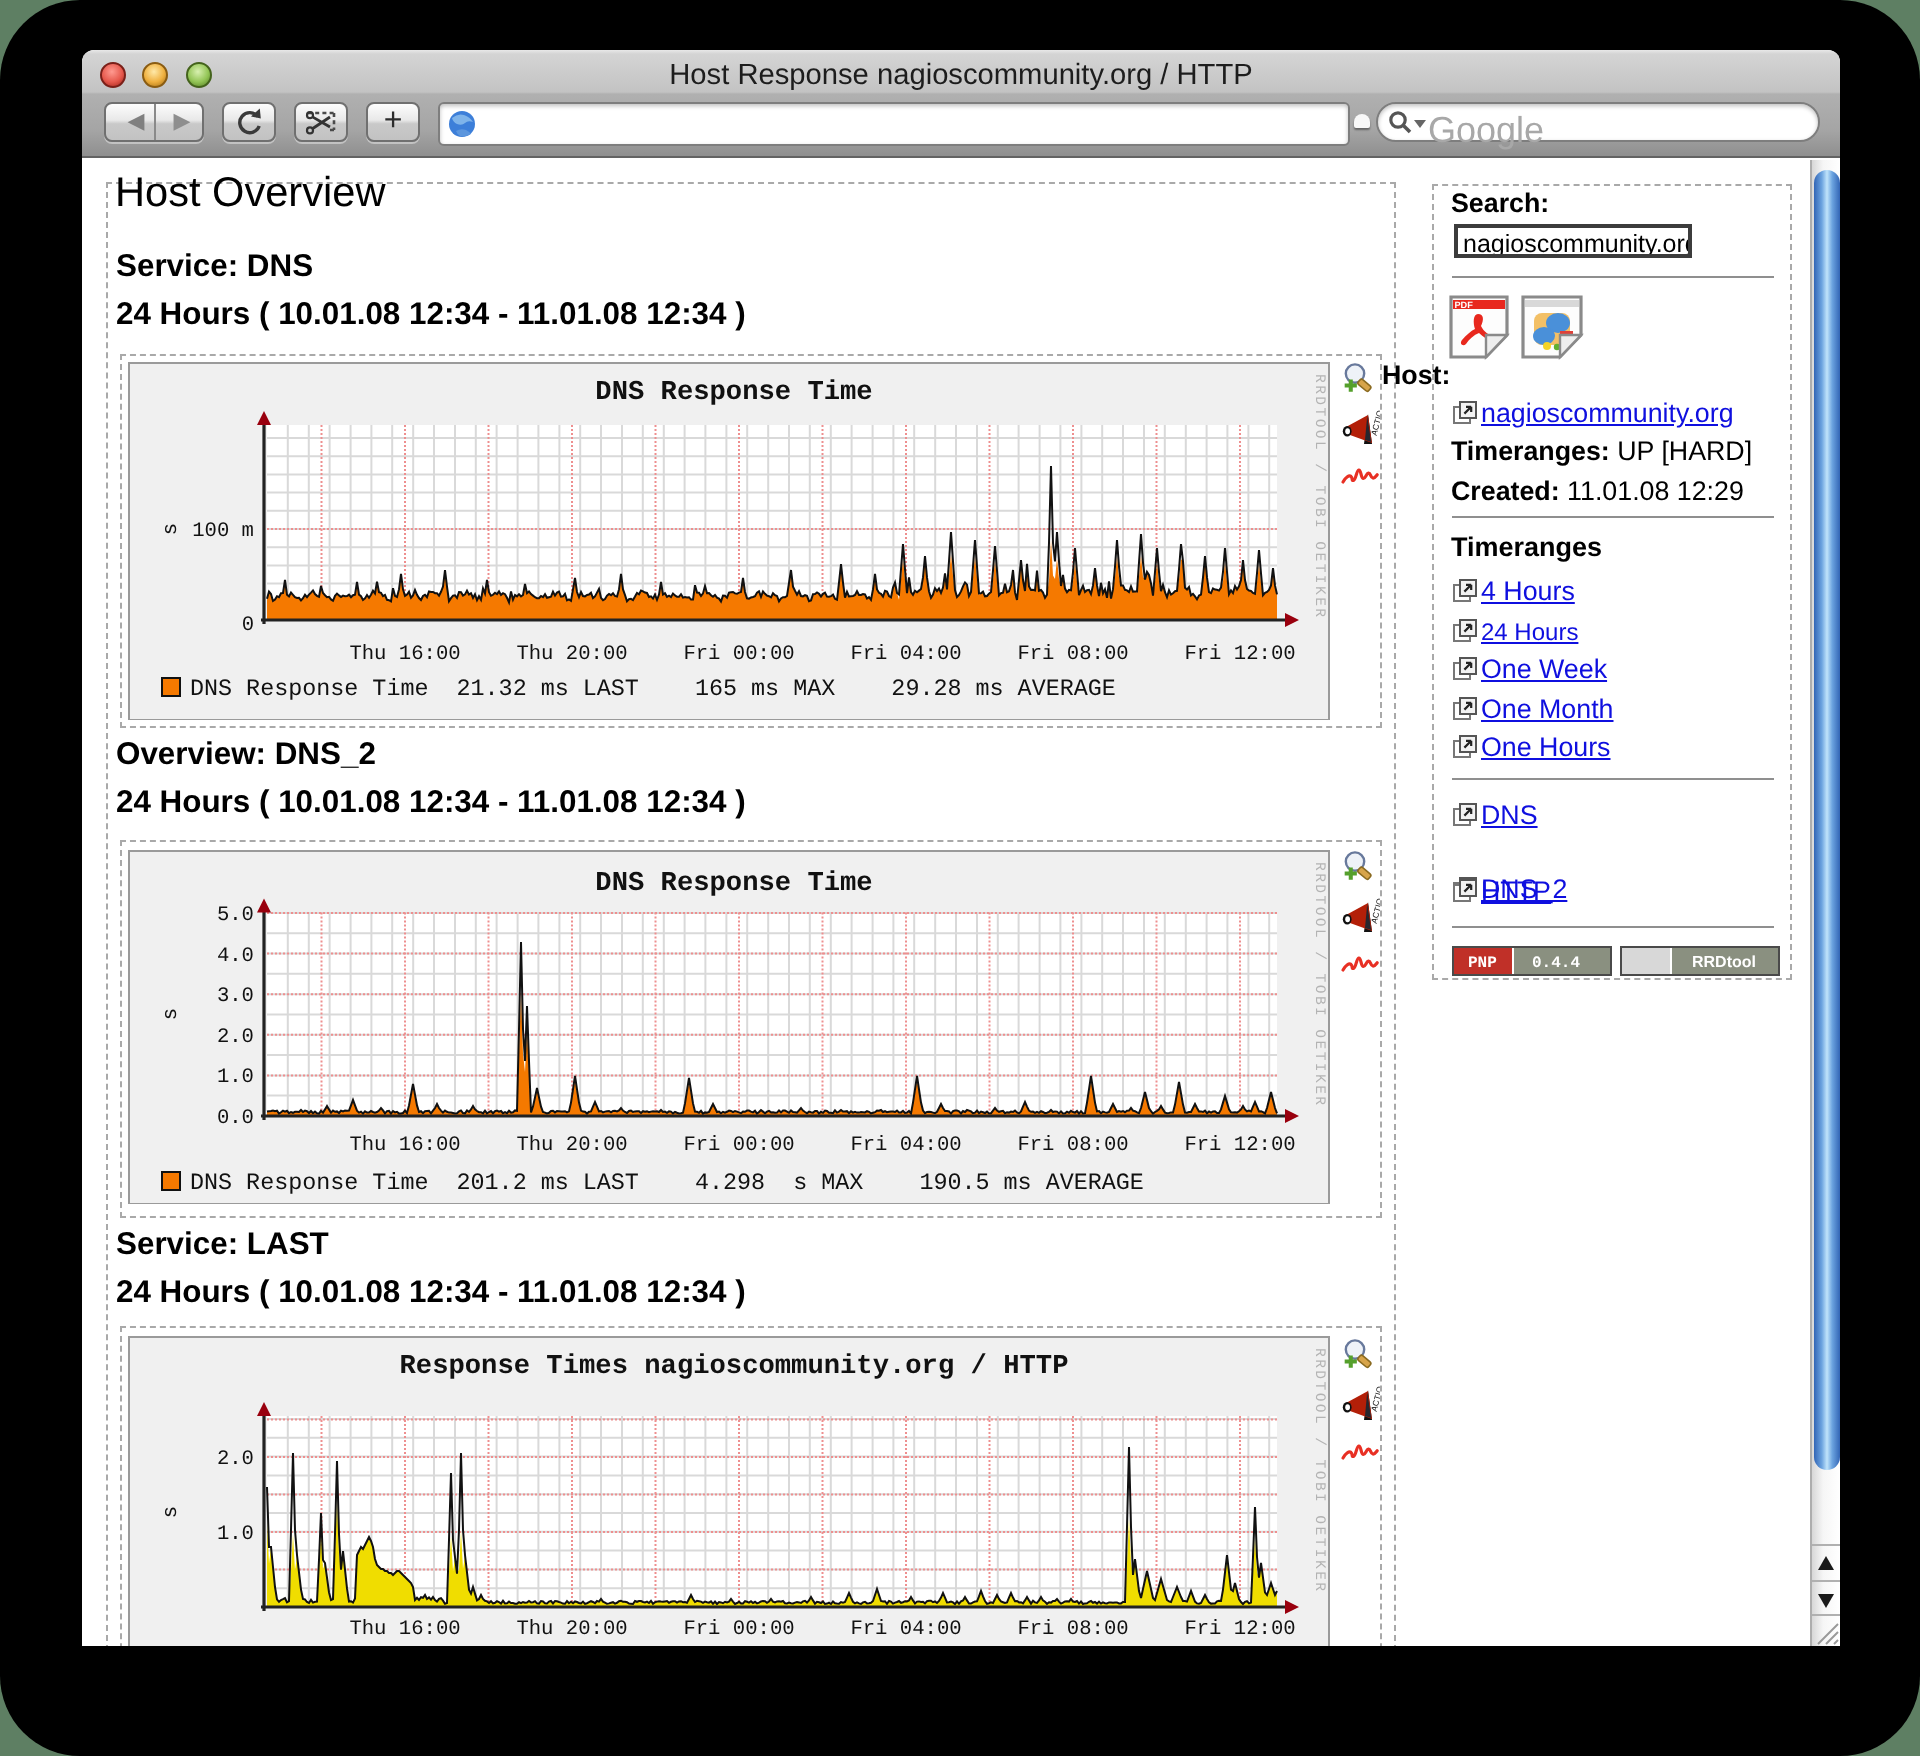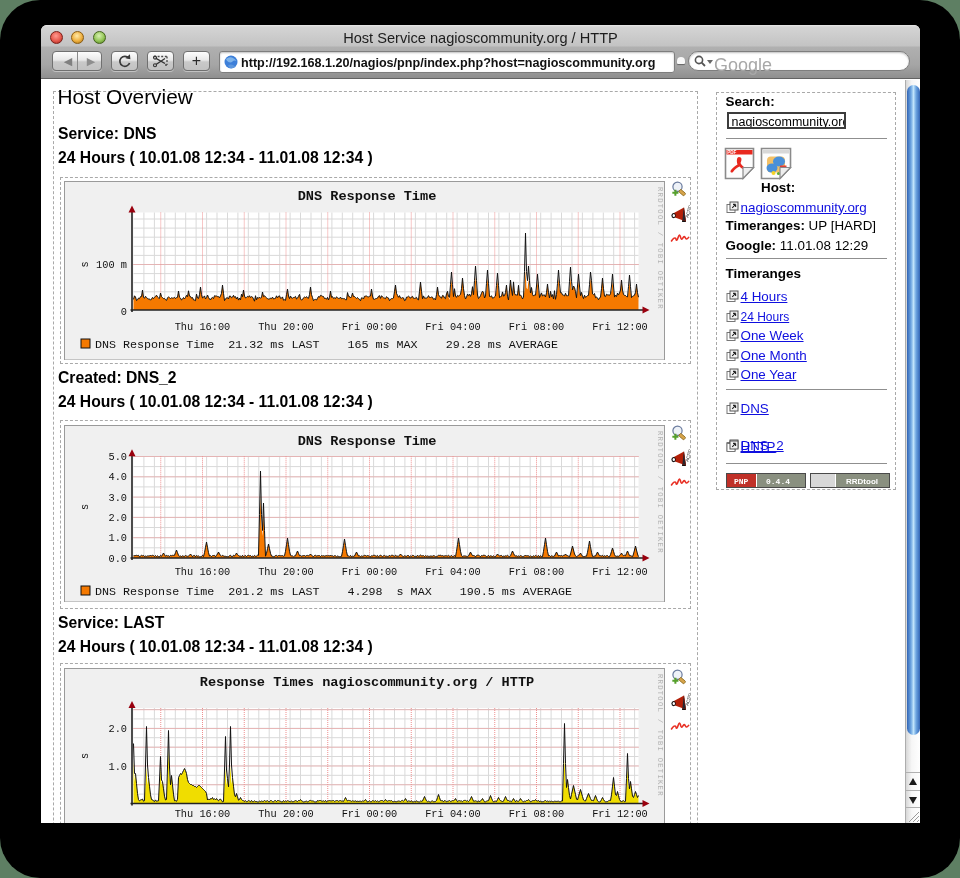--- a/index.html
+++ b/index.html
@@ -20,21 +20,21 @@
 .chartbox { position:absolute; left:18.5px; width:631px; border:1px dashed #a9a9a9; }
 a.blue { color:#0f0fdf; text-decoration:underline; }
 .hr { position:absolute; left:9.5px; width:161px; border-top:1px solid #8f8f8f; }
 </style></head><body>
 <div id="blackbg"></div>
 <div id="win">
     <div id="chrome">
       <div class="light" style="left:8.5px;background:radial-gradient(circle at 45% 35%,#ff9a90,#e6594d 55%,#9c1f16);border:1px solid #7a2019;"></div>
       <div class="light" style="left:30px;background:radial-gradient(circle at 45% 35%,#ffe9a8,#efb03f 55%,#a06a10);border:1px solid #8a5c12;"></div>
       <div class="light" style="left:51.5px;background:radial-gradient(circle at 45% 35%,#d8f0b0,#93c556 55%,#4f7a1e);border:1px solid #44631c;"></div>
-      <div id="title">Host Service nagioscommunity.org / HTTP</div>
+      <div id="title">Host Response nagioscommunity.org / HTTP</div>
       <div class="tbtn" style="left:11px;width:50px"></div>
       <div style="position:absolute;left:36px;top:27px;width:1px;height:18px;background:#8a8a8a"></div>
       <div style="position:absolute;left:17px;top:26px;width:20px;height:20px;color:#808080;font-size:11px;line-height:20px;text-align:center">◀</div>
       <div style="position:absolute;left:40px;top:26px;width:20px;height:20px;color:#8e8e8e;font-size:11px;line-height:20px;text-align:center">▶</div>
       <div class="tbtn" style="left:70px;width:27px"><svg width="25" height="18" viewBox="0 0 25 18">
           <path d="M16.8 6.2 A5 5 0 1 0 17.6 11" fill="none" stroke="#3a3a3a" stroke-width="1.7"></path>
           <path d="M17.9 2.2 L18.4 7.3 L13.5 6.2 Z" fill="#3a3a3a"></path>
         </svg></div>
       <div class="tbtn" style="left:106px;width:27px"><svg width="25" height="18" viewBox="0 0 25 18">
           <path d="M6 4.5 H19 M19 4.5 V13 M19 13 H16" fill="none" stroke="#4a4a4a" stroke-width="1.3" stroke-dasharray="2,1.6"></path>
@@ -42,21 +42,20 @@
           <circle cx="7" cy="13.2" r="1.5" fill="none" stroke="#333" stroke-width="1.1"></circle>
           <circle cx="7" cy="5.6" r="1.5" fill="none" stroke="#333" stroke-width="1.1"></circle>
         </svg></div>
       <div class="tbtn" style="left:142px;width:27px;color:#2c2c2c;font-size:16px;line-height:18px;text-align:center">+</div>
       <div id="addr">
         <svg width="14" height="14" viewBox="0 0 14 14" style="position:absolute;left:4px;top:3px">
           <circle cx="7" cy="7" r="6.5" fill="#3d7fd9"></circle>
           <path d="M2 4 Q5 1.5 8 2.5 Q11 3.5 12.5 6 Q10 5 8.5 6.5 Q7 8 4.5 7 Q2.5 6 2 4Z" fill="#7fb4ea"></path>
           <path d="M4 10.5 Q6.5 9 9 10 Q11 11 11.5 12 Q9 13.6 6 13 Q4.5 12 4 10.5Z" fill="#5c96dd"></path>
         </svg>
-        <span class="url">http://192.168.1.20/nagios/pnp/index.php?host=nagioscommunity.org</span>
       </div>
       <div style="position:absolute;left:636px;top:32px;width:8px;height:7px;background:#f8f8f8;border-radius:4px 4px 1px 1px;box-shadow:0 1px 1px rgba(0,0,0,.4)"></div>
       <div id="search">
         <svg width="13" height="13" viewBox="0 0 13 13" style="position:absolute;left:5px;top:3px">
           <circle cx="5" cy="5" r="3.6" fill="none" stroke="#555" stroke-width="1.6"></circle>
           <line x1="7.7" y1="7.7" x2="11" y2="11" stroke="#555" stroke-width="1.8"></line>
         </svg>
         <div style="position:absolute;left:18px;top:8px;width:0;height:0;border-left:3.5px solid transparent;border-right:3.5px solid transparent;border-top:4.5px solid #666"></div>
         <span style="position:absolute;left:25px;top:2.5px;font-size:18px;color:#a8a8a8">Google</span>
       </div>
@@ -106,21 +105,21 @@
             <path d="M3 8.5 L14 2.5 L16 16.5 L5 12.5 Z" fill="#b31f08"></path>
             <path d="M13.6 3 L15.6 16 L12.5 15 Z" fill="#26262e"></path>
             <ellipse cx="3.6" cy="10.6" rx="2.2" ry="2.6" fill="#111"></ellipse>
             <ellipse cx="3.8" cy="10.6" rx="1.2" ry="1.5" fill="#fff"></ellipse>
             <text x="18.2" y="13" font-family="Liberation Sans" font-size="4.2" fill="#111" transform="rotate(-75 18.2 13)">ACTION</text>
           </svg></div>
         <div><svg width="20" height="14" viewBox="0 0 20 14">
             <path d="M1.5 11 C3 8.5 4.5 7.5 5.5 8.2 C6.5 9 5.6 10.5 6.8 10.2 C8 9.9 8.2 5.2 9.4 5 C10.6 4.8 10.4 9 11.6 9.2 C12.8 9.4 13 6.8 14.2 6.6 C15.4 6.4 15.2 8.8 16.4 9 C17.4 9.2 18 8.2 18.6 7.4" stroke="#e83024" stroke-width="1.6" fill="none" stroke-linecap="round"></path>
           </svg></div>
       </div>
-      <div style="position:absolute;left:17px;top:289px;font-size:15.7px;font-weight:bold">Created: DNS_2</div>
+      <div style="position:absolute;left:17px;top:289px;font-size:15.7px;font-weight:bold">Overview: DNS_2</div>
       <div style="position:absolute;left:17px;top:313.4px;font-size:15.7px;font-weight:bold">24 Hours ( 10.01.08 12:34 - 11.01.08 12:34 )</div>
       <div class="chartbox" style="top:339.5px;height:189.5px"></div>
       <div style="position:absolute;left:22.5px;top:344.5px;"><svg width="601" height="177.5" viewBox="0 0 601 177.5">
           <rect x="0.5" y="0.5" width="600" height="176.5" fill="#f0f0f0" stroke="#9a9a9a" stroke-width="1"></rect>
           <rect x="69.5" y="31.3" width="505" height="101.7" fill="#ffffff"></rect>
           <path d="M79.9,31.3 V133 M90.4,31.3 V133 M100.8,31.3 V133 M111.3,31.3 V133 M121.7,31.3 V133 M132.1,31.3 V133 M142.6,31.3 V133 M153.0,31.3 V133 M163.5,31.3 V133 M173.9,31.3 V133 M184.3,31.3 V133 M194.8,31.3 V133 M205.2,31.3 V133 M215.7,31.3 V133 M226.1,31.3 V133 M236.5,31.3 V133 M247.0,31.3 V133 M257.4,31.3 V133 M267.9,31.3 V133 M278.3,31.3 V133 M288.7,31.3 V133 M299.2,31.3 V133 M309.6,31.3 V133 M320.1,31.3 V133 M330.5,31.3 V133 M340.9,31.3 V133 M351.4,31.3 V133 M361.8,31.3 V133 M372.3,31.3 V133 M382.7,31.3 V133 M393.1,31.3 V133 M403.6,31.3 V133 M414.0,31.3 V133 M424.5,31.3 V133 M434.9,31.3 V133 M445.3,31.3 V133 M455.8,31.3 V133 M466.2,31.3 V133 M476.7,31.3 V133 M487.1,31.3 V133 M497.5,31.3 V133 M508.0,31.3 V133 M518.4,31.3 V133 M528.9,31.3 V133 M539.3,31.3 V133 M549.7,31.3 V133 M560.2,31.3 V133 M570.6,31.3 V133" stroke="#d9d9d9" stroke-width="1" fill="none"></path>
           <path d="M69.5,122.8 H574.5 M69.5,112.7 H574.5 M69.5,102.5 H574.5 M69.5,92.4 H574.5 M69.5,82.2 H574.5 M69.5,72.1 H574.5 M69.5,61.9 H574.5 M69.5,51.8 H574.5 M69.5,41.6 H574.5 M69.5,31.5 H574.5" stroke="#d9d9d9" stroke-width="1" fill="none"></path>
           <path d="M96.75,31.3 V133 M138.50,31.3 V133 M180.25,31.3 V133 M222.00,31.3 V133 M263.75,31.3 V133 M305.50,31.3 V133 M347.25,31.3 V133 M389.00,31.3 V133 M430.75,31.3 V133 M472.50,31.3 V133 M514.25,31.3 V133 M556.00,31.3 V133" stroke="#ee8f8f" stroke-width="1" stroke-dasharray="1,1" fill="none"></path>
           <path d="M69.5,112.70 H574.5 M69.5,92.40 H574.5 M69.5,72.10 H574.5 M69.5,51.80 H574.5 M69.5,31.50 H574.5" stroke="#ee8f8f" stroke-width="1" stroke-dasharray="1,1" fill="none"></path>
           <path d="M69.5,133 L69.5,130.8 L70.5,130.6 L71.5,130.5 L72.5,130.3 L73.5,130.6 L74.5,130.3 L75.5,131.8 L76.5,131.1 L77.5,130.3 L78.5,130.8 L79.5,130.4 L80.5,131.6 L81.5,131.0 L82.5,131.4 L83.5,130.9 L84.5,130.9 L85.5,131.0 L86.5,130.0 L87.5,131.0 L88.5,130.3 L89.5,130.6 L90.5,131.5 L91.5,130.5 L92.5,131.6 L93.5,130.8 L94.5,131.6 L95.5,131.8 L96.5,130.4 L97.5,131.3 L98.5,129.7 L99.5,128.0 L100.5,129.7 L101.5,131.3 L102.5,130.3 L103.5,130.9 L104.5,130.7 L105.5,131.5 L106.5,130.3 L107.5,130.7 L108.5,130.3 L109.5,130.4 L110.5,130.3 L111.5,127.7 L112.5,125.0 L113.5,127.7 L114.5,130.3 L115.5,131.3 L116.5,130.8 L117.5,131.8 L118.5,130.7 L119.5,131.3 L120.5,131.3 L121.5,130.5 L122.5,131.0 L123.5,131.3 L124.5,131.0 L125.5,130.3 L126.5,129.0 L127.5,130.2 L128.5,131.7 L129.5,130.6 L130.5,130.4 L131.5,131.8 L132.5,130.5 L133.5,131.2 L134.5,130.9 L135.5,131.8 L136.5,131.7 L137.5,131.5 L138.5,130.3 L139.5,131.5 L140.5,127.7 L141.5,122.3 L142.5,117.0 L143.5,122.3 L144.5,127.7 L145.5,131.0 L146.5,130.6 L147.5,131.6 L148.5,130.6 L149.5,130.5 L150.5,130.4 L151.5,131.7 L152.5,130.3 L153.5,129.0 L154.5,127.0 L155.5,129.0 L156.5,130.3 L157.5,131.3 L158.5,130.3 L159.5,130.9 L160.5,131.3 L161.5,131.3 L162.5,131.5 L163.5,131.7 L164.5,131.6 L165.5,130.7 L166.5,130.2 L167.5,131.5 L168.5,131.7 L169.5,130.2 L170.5,130.9 L171.5,129.7 L172.5,128.0 L173.5,129.7 L174.5,130.5 L175.5,131.1 L176.5,131.1 L177.5,131.7 L178.5,130.3 L179.5,131.7 L180.5,131.0 L181.5,130.5 L182.5,131.6 L183.5,130.6 L184.5,130.3 L185.5,130.8 L186.5,130.5 L187.5,131.6 L188.5,131.1 L189.5,131.6 L190.5,130.4 L191.5,131.3 L192.5,131.1 L193.5,130.2 L194.5,130.4 L195.5,101.7 L196.5,70.4 L197.5,101.7 L198.5,111.0 L199.5,89.0 L200.5,111.0 L201.5,131.2 L202.5,128.3 L203.5,123.7 L204.5,119.0 L205.5,123.7 L206.5,128.3 L207.5,131.0 L208.5,131.3 L209.5,131.7 L210.5,131.4 L211.5,130.5 L212.5,130.4 L213.5,131.2 L214.5,130.5 L215.5,130.6 L216.5,130.7 L217.5,130.7 L218.5,130.6 L219.5,131.2 L220.5,130.7 L221.5,127.0 L222.5,121.0 L223.5,115.0 L224.5,121.0 L225.5,127.0 L226.5,130.3 L227.5,130.8 L228.5,130.9 L229.5,131.8 L230.5,130.9 L231.5,130.7 L232.5,128.3 L233.5,126.0 L234.5,128.3 L235.5,130.7 L236.5,130.5 L237.5,131.2 L238.5,130.8 L239.5,130.6 L240.5,130.5 L241.5,131.2 L242.5,130.5 L243.5,130.4 L244.5,130.7 L245.5,130.2 L246.5,129.0 L247.5,130.3 L248.5,131.0 L249.5,131.5 L250.5,130.5 L251.5,130.3 L252.5,131.0 L253.5,130.7 L254.5,130.6 L255.5,130.6 L256.5,131.5 L257.5,130.6 L258.5,130.9 L259.5,130.7 L260.5,131.1 L261.5,130.8 L262.5,130.6 L263.5,130.8 L264.5,130.6 L265.5,131.0 L266.5,130.0 L267.5,131.0 L268.5,130.8 L269.5,131.4 L270.5,130.7 L271.5,130.8 L272.5,131.7 L273.5,131.0 L274.5,131.4 L275.5,131.7 L276.5,131.6 L277.5,131.3 L278.5,127.3 L279.5,121.6 L280.5,115.9 L281.5,121.6 L282.5,127.3 L283.5,130.8 L284.5,130.9 L285.5,131.4 L286.5,130.4 L287.5,131.8 L288.5,131.2 L289.5,131.4 L290.5,131.0 L291.5,129.0 L292.5,127.0 L293.5,129.0 L294.5,131.0 L295.5,130.8 L296.5,131.6 L297.5,130.9 L298.5,131.3 L299.5,130.9 L300.5,130.3 L301.5,130.5 L302.5,131.1 L303.5,130.5 L304.5,130.8 L305.5,131.2 L306.5,131.6 L307.5,130.8 L308.5,130.9 L309.5,130.3 L310.5,130.3 L311.5,130.8 L312.5,131.2 L313.5,130.4 L314.5,131.8 L315.5,131.0 L316.5,130.0 L317.5,130.8 L318.5,131.6 L319.5,130.8 L320.5,130.4 L321.5,131.2 L322.5,131.1 L323.5,131.4 L324.5,131.3 L325.5,130.2 L326.5,131.2 L327.5,130.3 L328.5,130.3 L329.5,130.8 L330.5,131.4 L331.5,130.2 L332.5,131.0 L333.5,131.1 L334.5,131.3 L335.5,130.2 L336.5,129.0 L337.5,130.3 L338.5,131.0 L339.5,131.6 L340.5,130.8 L341.5,131.1 L342.5,131.3 L343.5,130.5 L344.5,130.5 L345.5,131.8 L346.5,130.9 L347.5,131.4 L348.5,130.3 L349.5,130.5 L350.5,131.4 L351.5,131.4 L352.5,131.6 L353.5,130.2 L354.5,131.3 L355.5,130.8 L356.5,130.0 L357.5,130.8 L358.5,130.8 L359.5,130.6 L360.5,131.6 L361.5,130.6 L362.5,131.3 L363.5,130.9 L364.5,131.3 L365.5,131.3 L366.5,131.0 L367.5,131.1 L368.5,131.2 L369.5,130.6 L370.5,130.9 L371.5,131.7 L372.5,131.4 L373.5,131.1 L374.5,130.3 L375.5,130.4 L376.5,130.0 L377.5,131.0 L378.5,130.6 L379.5,131.1 L380.5,130.9 L381.5,130.7 L382.5,130.8 L383.5,131.0 L384.5,130.3 L385.5,131.2 L386.5,131.2 L387.5,130.4 L388.5,131.5 L389.5,131.3 L390.5,130.5 L391.5,131.7 L392.5,127.0 L393.5,121.0 L394.5,115.0 L395.5,121.0 L396.5,127.0 L397.5,130.3 L398.5,131.6 L399.5,131.0 L400.5,130.9 L401.5,131.0 L402.5,131.3 L403.5,131.6 L404.5,130.9 L405.5,129.0 L406.5,127.0 L407.5,129.0 L408.5,130.5 L409.5,130.5 L410.5,130.7 L411.5,131.8 L412.5,130.6 L413.5,130.2 L414.5,130.2 L415.5,130.7 L416.5,131.7 L417.5,130.5 L418.5,131.0 L419.5,130.0 L420.5,130.3 L421.5,130.7 L422.5,131.6 L423.5,131.3 L424.5,130.3 L425.5,131.6 L426.5,130.8 L427.5,131.1 L428.5,131.5 L429.5,130.8 L430.5,131.7 L431.5,131.6 L432.5,130.3 L433.5,129.0 L434.5,130.3 L435.5,130.9 L436.5,130.6 L437.5,130.4 L438.5,131.6 L439.5,131.1 L440.5,131.3 L441.5,130.8 L442.5,131.0 L443.5,130.3 L444.5,131.2 L445.5,131.7 L446.5,130.7 L447.5,128.3 L448.5,126.0 L449.5,128.3 L450.5,130.3 L451.5,130.9 L452.5,130.8 L453.5,131.4 L454.5,130.9 L455.5,131.4 L456.5,130.6 L457.5,131.0 L458.5,131.6 L459.5,131.4 L460.5,131.0 L461.5,130.0 L462.5,131.0 L463.5,130.7 L464.5,130.8 L465.5,131.7 L466.5,130.7 L467.5,131.7 L468.5,131.6 L469.5,130.8 L470.5,131.4 L471.5,130.4 L472.5,131.0 L473.5,131.3 L474.5,130.5 L475.5,131.8 L476.5,130.6 L477.5,131.7 L478.5,131.6 L479.5,127.0 L480.5,121.0 L481.5,115.0 L482.5,121.0 L483.5,127.0 L484.5,130.7 L485.5,130.5 L486.5,131.6 L487.5,130.8 L488.5,131.2 L489.5,131.4 L490.5,131.0 L491.5,129.0 L492.5,127.0 L493.5,129.0 L494.5,131.0 L495.5,130.5 L496.5,130.8 L497.5,130.5 L498.5,131.1 L499.5,130.4 L500.5,130.3 L501.5,129.0 L502.5,130.3 L503.5,130.6 L504.5,131.2 L505.5,131.6 L506.5,129.0 L507.5,125.0 L508.5,121.0 L509.5,125.0 L510.5,129.0 L511.5,130.6 L512.5,131.8 L513.5,131.0 L514.5,130.4 L515.5,129.7 L516.5,128.0 L517.5,129.7 L518.5,131.3 L519.5,131.6 L520.5,131.5 L521.5,131.2 L522.5,131.2 L523.5,127.9 L524.5,122.8 L525.5,117.7 L526.5,122.8 L527.5,127.9 L528.5,131.3 L529.5,131.4 L530.5,131.0 L531.5,131.0 L532.5,129.0 L533.5,127.0 L534.5,129.0 L535.5,130.7 L536.5,130.7 L537.5,131.0 L538.5,130.3 L539.5,131.6 L540.5,130.7 L541.5,131.3 L542.5,130.7 L543.5,130.6 L544.5,131.5 L545.5,131.5 L546.5,129.7 L547.5,126.3 L548.5,123.0 L549.5,126.3 L550.5,129.7 L551.5,131.2 L552.5,131.3 L553.5,131.1 L554.5,131.3 L555.5,130.6 L556.5,129.7 L557.5,128.0 L558.5,129.7 L559.5,130.7 L560.5,130.3 L561.5,130.7 L562.5,128.3 L563.5,126.0 L564.5,128.3 L565.5,130.7 L566.5,130.6 L567.5,131.1 L568.5,131.7 L569.5,129.0 L570.5,125.0 L571.5,121.0 L572.5,125.0 L573.5,129.0 L574.5,131.7 L574.5,133 Z" fill="#f57900"></path>
@@ -227,28 +226,28 @@
           <path d="M1.5 1.5 H30.5 V20.5 L20 31.5 H1.5 Z" fill="#fdfdfd" stroke="#8a8a8a" stroke-width="1.6"></path>
           <rect x="2.5" y="3" width="27" height="3.5" fill="#d8d8d8"></rect>
           <rect x="7" y="9.5" width="18" height="16" rx="4" fill="#f0b040" opacity="0.8"></rect>
           <ellipse cx="19" cy="14.5" rx="6" ry="5" fill="#4a90d9"></ellipse>
           <ellipse cx="12" cy="21" rx="5.5" ry="4.5" fill="#4a90d9"></ellipse>
           <rect x="20" y="18.5" width="6.5" height="6.5" fill="#e04038"></rect>
           <circle cx="13.5" cy="26" r="2" fill="#f5d327"></circle>
           <circle cx="18.5" cy="26.5" r="1.6" fill="#60b030"></circle>
           <path d="M30.5 20.5 L20 31.5 L20 20.5 Z" fill="#eeeeee" stroke="#8a8a8a" stroke-width="1.2"></path>
         </svg></div>
-      <div style="position:absolute;left:720px;top:99.5px;font-size:13.4px;font-weight:bold">Host:</div>
+      <div style="position:absolute;left:650px;top:99.5px;font-size:13.4px;font-weight:bold">Host:</div>
       <div style="position:absolute;left:684.5px;top:118px;"><svg width="13" height="13" viewBox="0 0 13 13" style="vertical-align:-2px;margin-right:2px">
           <rect x="1" y="3.5" width="8" height="8" fill="#fff" stroke="#777" stroke-width="1"></rect>
           <rect x="4" y="1" width="8" height="8" fill="#f2f2f2" stroke="#555" stroke-width="1"></rect>
           <path d="M6.2 6.8 L9.6 3.4 M9.6 3.4 h-2.6 M9.6 3.4 v2.6" stroke="#222" stroke-width="1.1" fill="none"></path>
         </svg><a class="blue" style="font-size:13.4px" href="#">nagioscommunity.org</a></div>
       <div style="position:absolute;left:684.5px;top:138px;font-size:13.4px"><b>Timeranges:</b> UP [HARD]</div>
-      <div style="position:absolute;left:684.5px;top:157.5px;font-size:13.4px"><b>Google:</b> 11.01.08 12:29</div>
+      <div style="position:absolute;left:684.5px;top:157.5px;font-size:13.4px"><b>Created:</b> 11.01.08 12:29</div>
       <div class="hr" style="left:684.5px;top:178px"></div>
       <div style="position:absolute;left:684.5px;top:185.5px;font-size:13.5px;font-weight:bold">Timeranges</div>
       <div style="position:absolute;left:684.5px;top:207px;"><svg width="13" height="13" viewBox="0 0 13 13" style="vertical-align:-2px;margin-right:2px">
           <rect x="1" y="3.5" width="8" height="8" fill="#fff" stroke="#777" stroke-width="1"></rect>
           <rect x="4" y="1" width="8" height="8" fill="#f2f2f2" stroke="#555" stroke-width="1"></rect>
           <path d="M6.2 6.8 L9.6 3.4 M9.6 3.4 h-2.6 M9.6 3.4 v2.6" stroke="#222" stroke-width="1.1" fill="none"></path>
         </svg><a class="blue" style="font-size:13.4px" href="#">4 Hours</a></div>
       <div style="position:absolute;left:684.5px;top:226.5px;"><svg width="13" height="13" viewBox="0 0 13 13" style="vertical-align:-2px;margin-right:2px">
           <rect x="1" y="3.5" width="8" height="8" fill="#fff" stroke="#777" stroke-width="1"></rect>
           <rect x="4" y="1" width="8" height="8" fill="#f2f2f2" stroke="#555" stroke-width="1"></rect>
@@ -261,21 +260,21 @@
         </svg><a class="blue" style="font-size:13.4px" href="#">One Week</a></div>
       <div style="position:absolute;left:684.5px;top:265.5px;"><svg width="13" height="13" viewBox="0 0 13 13" style="vertical-align:-2px;margin-right:2px">
           <rect x="1" y="3.5" width="8" height="8" fill="#fff" stroke="#777" stroke-width="1"></rect>
           <rect x="4" y="1" width="8" height="8" fill="#f2f2f2" stroke="#555" stroke-width="1"></rect>
           <path d="M6.2 6.8 L9.6 3.4 M9.6 3.4 h-2.6 M9.6 3.4 v2.6" stroke="#222" stroke-width="1.1" fill="none"></path>
         </svg><a class="blue" style="font-size:13.4px" href="#">One Month</a></div>
       <div style="position:absolute;left:684.5px;top:285px;"><svg width="13" height="13" viewBox="0 0 13 13" style="vertical-align:-2px;margin-right:2px">
           <rect x="1" y="3.5" width="8" height="8" fill="#fff" stroke="#777" stroke-width="1"></rect>
           <rect x="4" y="1" width="8" height="8" fill="#f2f2f2" stroke="#555" stroke-width="1"></rect>
           <path d="M6.2 6.8 L9.6 3.4 M9.6 3.4 h-2.6 M9.6 3.4 v2.6" stroke="#222" stroke-width="1.1" fill="none"></path>
-        </svg><a class="blue" style="font-size:13.4px" href="#">One Year</a></div>
+        </svg><a class="blue" style="font-size:13.4px" href="#">One Hours</a></div>
       <div class="hr" style="left:684.5px;top:309px"></div>
       <div style="position:absolute;left:684.5px;top:318.5px;"><svg width="13" height="13" viewBox="0 0 13 13" style="vertical-align:-2px;margin-right:2px">
           <rect x="1" y="3.5" width="8" height="8" fill="#fff" stroke="#777" stroke-width="1"></rect>
           <rect x="4" y="1" width="8" height="8" fill="#f2f2f2" stroke="#555" stroke-width="1"></rect>
           <path d="M6.2 6.8 L9.6 3.4 M9.6 3.4 h-2.6 M9.6 3.4 v2.6" stroke="#222" stroke-width="1.1" fill="none"></path>
         </svg><a class="blue" style="font-size:13.4px" href="#">DNS</a></div>
       <div style="position:absolute;left:684.5px;top:356px;"><svg width="13" height="13" viewBox="0 0 13 13" style="vertical-align:-2px;margin-right:2px">
           <rect x="1" y="3.5" width="8" height="8" fill="#fff" stroke="#777" stroke-width="1"></rect>
           <rect x="4" y="1" width="8" height="8" fill="#f2f2f2" stroke="#555" stroke-width="1"></rect>
           <path d="M6.2 6.8 L9.6 3.4 M9.6 3.4 h-2.6 M9.6 3.4 v2.6" stroke="#222" stroke-width="1.1" fill="none"></path>

